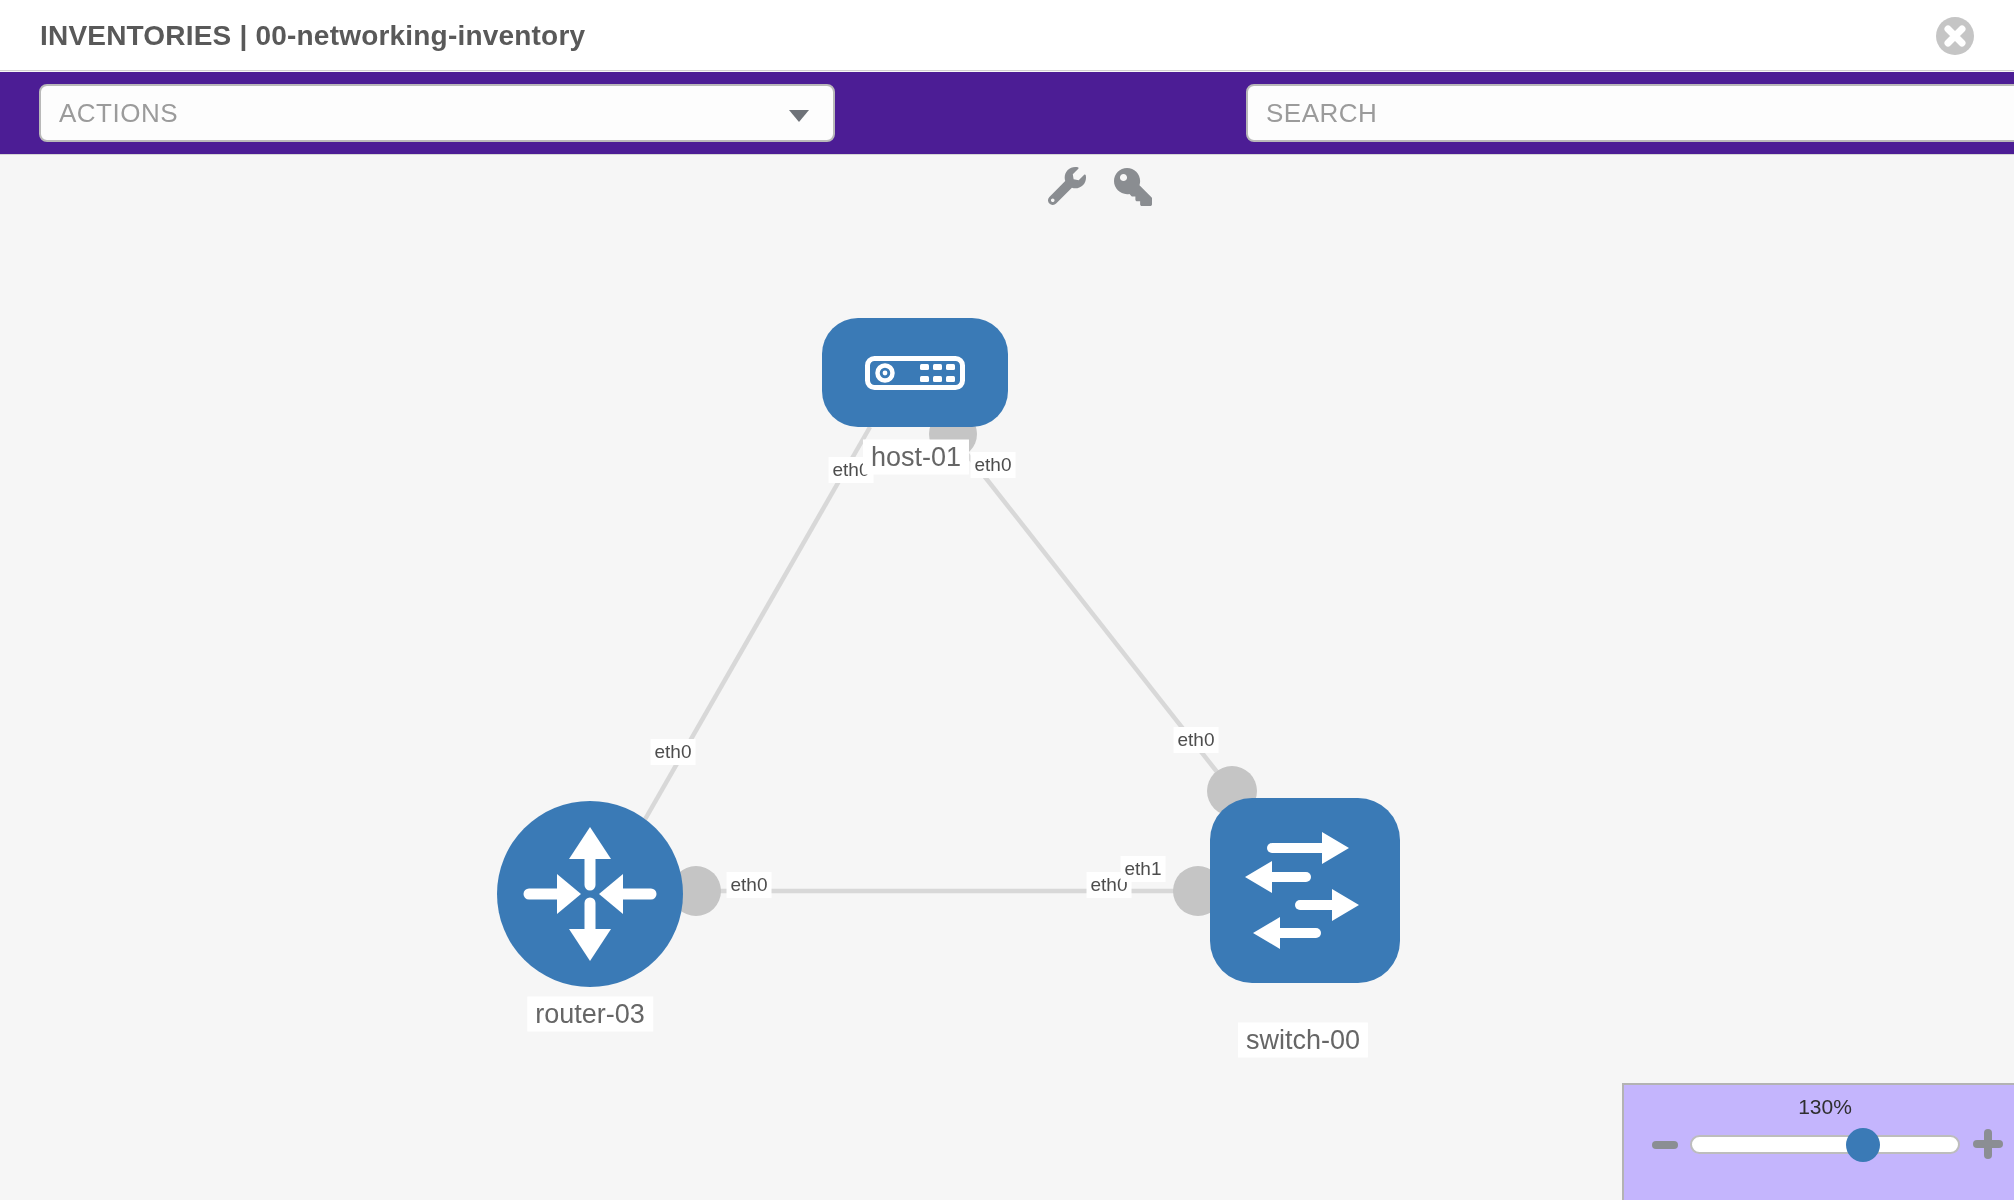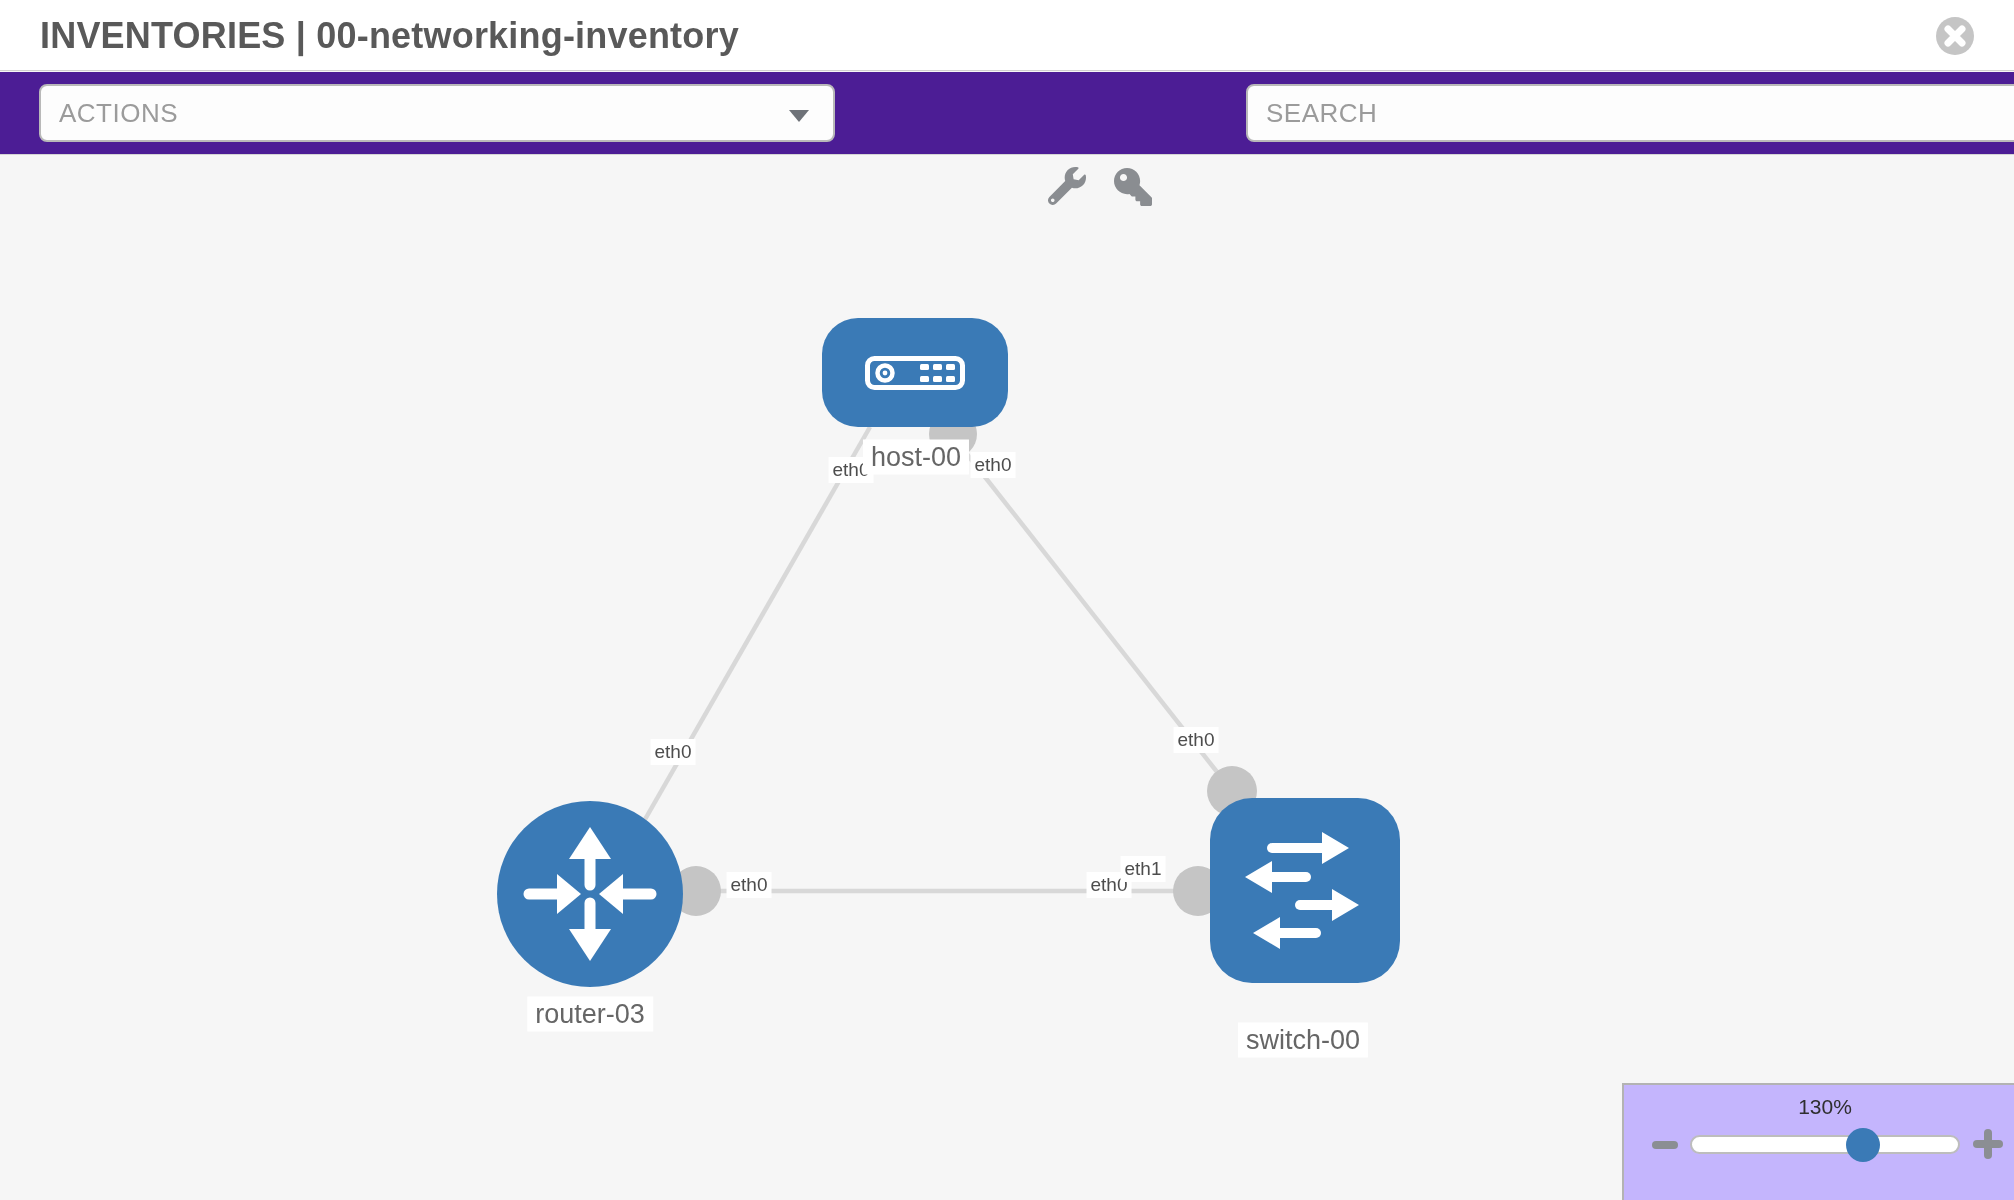--- a/index.html
+++ b/index.html
@@ -10,21 +10,21 @@
     background: #f6f6f6;
   }
 
   
   .header {
     position: absolute; left: 0; top: 0; width: 2014px; height: 71px;
     background: #ffffff; border-bottom: 1px solid #cfcfcf; z-index: 10;
   }
   .page-title {
     position: absolute; left: 40px; top: 0; height: 70px; line-height: 71px;
-    font-size: 36px; font-weight: 700; color: #595959; letter-spacing: 0.2px;
+    font-size: 28px; font-weight: 700; color: #595959; letter-spacing: 0.2px;
   }
   .close-btn {
     position: absolute; right: 40px; top: 17px; width: 38px; height: 38px; cursor: pointer;
   }
 
   
   .toolbar {
     position: absolute; left: 0; top: 72px; width: 2014px; height: 83px;
     background: #4c1d95; border-bottom: 1px solid #d4d4d4; z-index: 10;
   }
@@ -203,21 +203,21 @@
   </div>
 
   <div class="if-label" style="left:851px;  top:315px;">eth0</div>
   <div class="if-label" style="left:993px;  top:310px;">eth0</div>
   <div class="if-label" style="left:673px;  top:597px;">eth0</div>
   <div class="if-label" style="left:749px;  top:730px;">eth0</div>
   <div class="if-label" style="left:1196px; top:585px;">eth0</div>
   <div class="if-label" style="left:1109px; top:730px;">eth0</div>
   <div class="if-label" style="left:1143px; top:714px;">eth1</div>
 
-  <div class="node-label" style="left:916px;  top:302px;">host-00</div>
+  <div class="node-label" style="left:916px;  top:302px;">host-01</div>
   <div class="node-label" style="left:590px;  top:859px;">router-03</div>
   <div class="node-label" style="left:1303px; top:885px;">switch-00</div>
 
   <div class="zoom-panel">
     <div class="zoom-level">130%</div>
     <div class="zoom-minus"></div>
     <div class="zoom-track">
       <div class="zoom-handle" style="background:#3a7ab6;"></div>
     </div>
     <div class="zoom-plus"></div>

